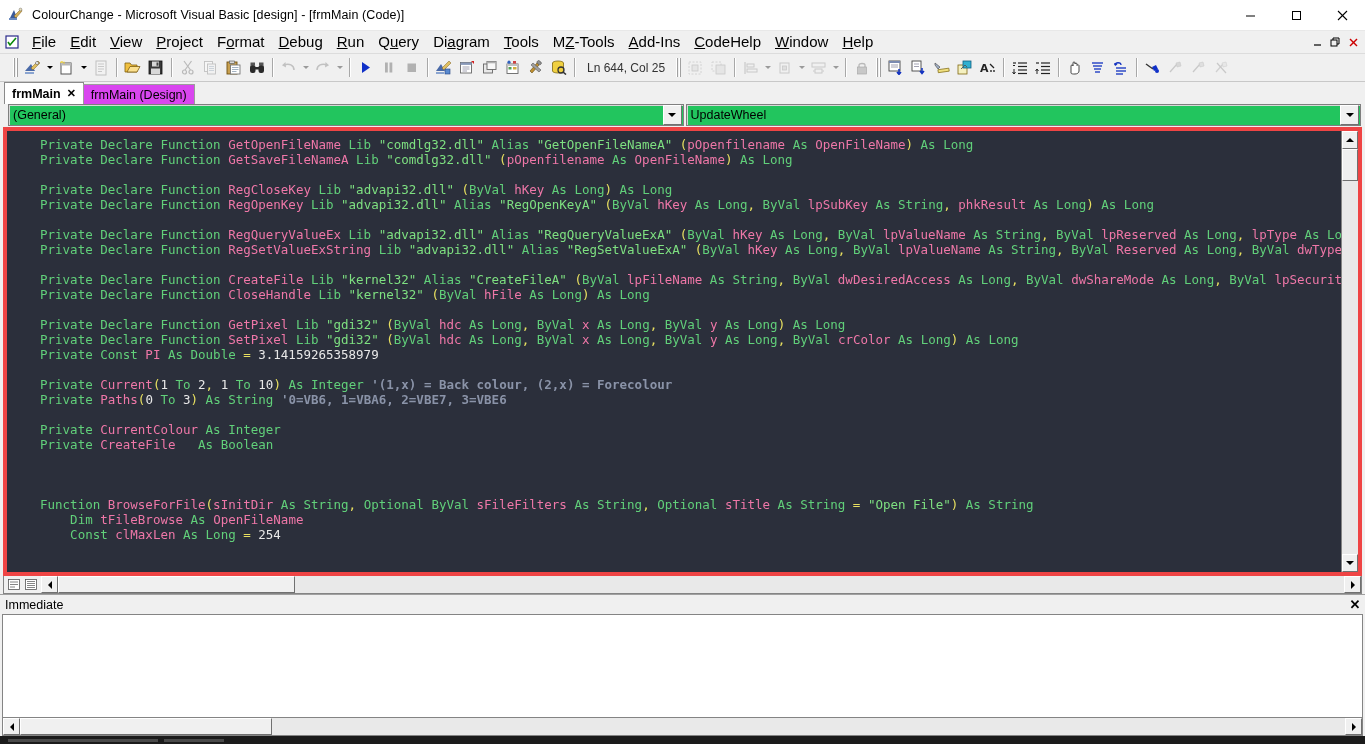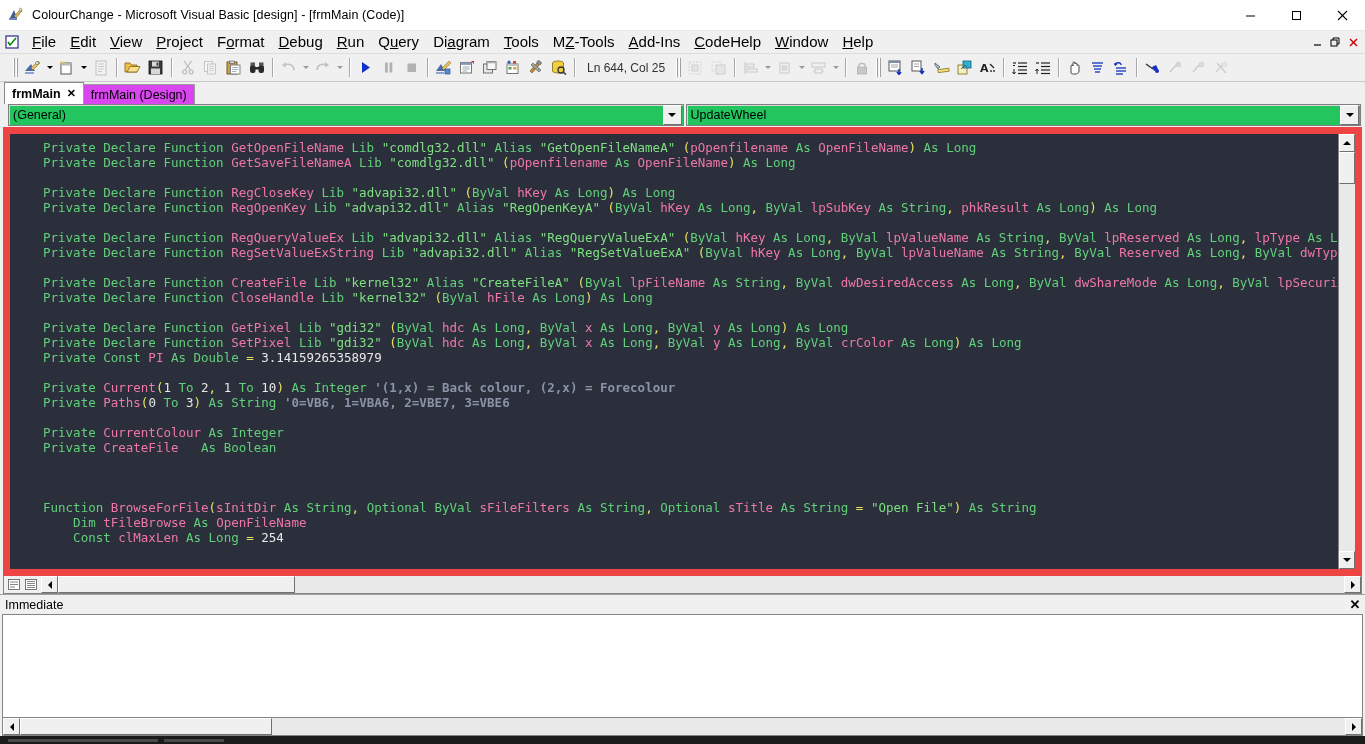--- a/index.html
+++ b/index.html
@@ -89,21 +89,21 @@
   .combo .cval { padding-left: 4px; font-size: 12.5px; color: #000; white-space: nowrap; overflow: hidden; }
   .combo .carrow {
     margin-left: auto; width: 17px; height: 18px; background: #f0f0f0;
     border: 1px solid #ffffff; border-right-color: #707070; border-bottom-color: #707070;
     display: flex; align-items: center; justify-content: center; margin-right: 1px;
   }
   .combo .carrow::after { content: ""; border-left: 4px solid transparent; border-right: 4px solid transparent; border-top: 4px solid #000; }
 
   
   .codewrap { flex: 1; display: flex; flex-direction: column; min-height: 0; padding: 0 3px; }
-  .coderow { flex: 1; display: flex; min-height: 0; border: 7px solid #ef4444; background: #fef9c3; }
+  .coderow { flex: 1; display: flex; min-height: 0; border: 4px solid #ef4444; background: #fef9c3; }
   .codearea {
     flex: 1; position: relative; overflow: hidden;
     background: #2b2f3b;
     font-family: "DejaVu Sans Mono", monospace;
     font-size: 12.5px; line-height: 15px;
     padding: 6px 0 0 0;
     min-width: 0;
   }
   .cline { white-space: pre; padding-left: 33px; height: 15px; }
   .k  { color: #61d07a; }   

